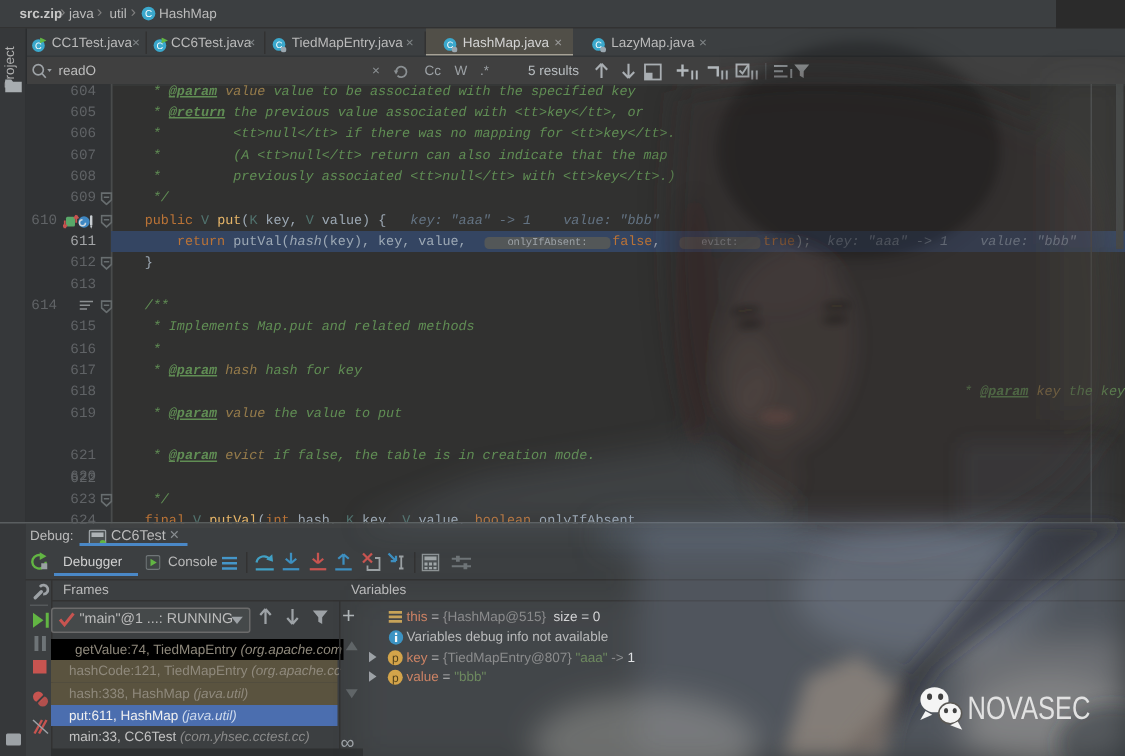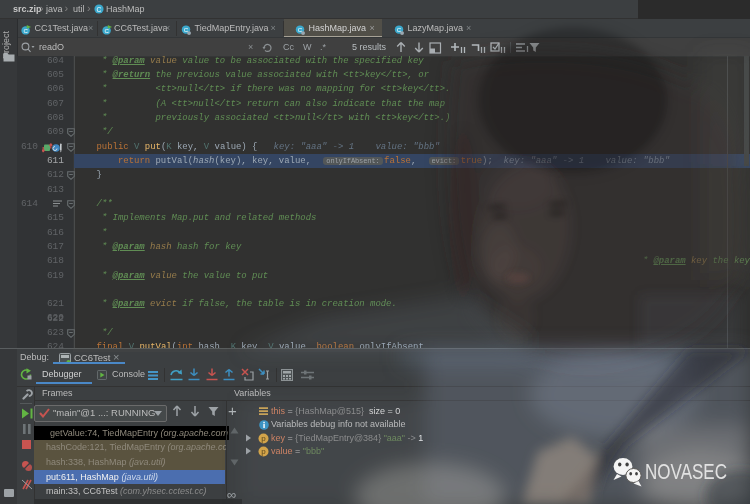--- a/index.html
+++ b/index.html
@@ -1,20 +1,20 @@
 <!DOCTYPE html>
 <html><head>
 <meta charset="utf-8">
 <style>
   html,body{margin:0;padding:0;background:#2b2b2b;}
   #app{position:relative;width:750px;height:504px;overflow:hidden;background:#2b2b2b;
        font-family:"Liberation Sans",sans-serif;}
   .abs{position:absolute;}
   
-  #crumbs{left:0;top:0;width:638px;height:18px;background:#3c3f41;border-bottom:1px solid #323232;
+  #crumbs{left:0;top:0;width:704px;height:18px;background:#3c3f41;border-bottom:1px solid #323232;
           color:#bbbbbb;font-size:9px;line-height:18px;}
   #tabs{left:0;top:19px;width:750px;height:19px;background:#3c3f41;}
   .tab{position:absolute;top:0;height:19px;font-size:9px;line-height:19px;color:#bbbbbb;}
   .tabsep{position:absolute;top:2px;height:15px;width:1px;background:#323232;}
   #findbar{left:0;top:38px;width:750px;height:18px;background:#404040;border-bottom:1px solid #2f3233;
            font-size:9px;color:#bcbcbc;line-height:18px;}
   
   #stripe{left:0;top:19px;width:17px;height:485px;background:#36383a;border-right:1px solid #2b2d2f;}
   #projlabel{left:1px;top:22px;width:16px;height:46px;color:#b0b0b0;font-size:9px;
              writing-mode:vertical-rl;transform:rotate(180deg);text-align:center;}
@@ -25,21 +25,21 @@
   .cl{position:absolute;left:0;width:675px;height:14.32px;line-height:14.32px;white-space:pre;
       font-family:"Liberation Mono",monospace;font-size:8.95px;color:#a9b7c6;}
   .doc{color:#629755;font-style:italic;}
   .tag{color:#629755;font-weight:bold;text-decoration:underline;font-style:italic;}
   .tagv{color:#a1824a;font-style:italic;}
   .kw{color:#cc7832;}
   .tp{color:#507874;}
   .md{color:#ffc66d;}
   .hint{color:#66788c;font-style:italic;}
   .hintb{color:#93a7c0;font-style:italic;}
-  .chip{background:#53575a;color:#a9b0b6;border-radius:3px;padding:0 3px;margin:0 1.5px;font-size:7px;letter-spacing:-0.1px;font-style:normal;}
+  .chip{background:#53575a;color:#a9b0b6;border-radius:3px;padding:0 15px;margin:0 1.5px;font-size:7px;letter-spacing:-0.1px;font-style:normal;}
   #execline{left:74px;top:154px;width:676px;height:14.3px;background:#2e4266;}
   
   #dbg{left:17px;top:349px;width:733px;height:155px;background:#3c3f41;}
   #dbgtopline{left:0px;top:348px;width:750px;height:1px;background:#5a5e60;}
   .hdrtxt{color:#bbbbbb;font-size:9px;}
   .seg{position:absolute;background:#323232;}
   .rowtxt{font-size:9px;line-height:14.7px;white-space:pre;}
   .pkg{font-style:italic;color:#8a8a8a;}
 </style>
 </head>
@@ -391,21 +391,21 @@
         <rect x="4.3" y="1.8" width="1.5" height="1.5" fill="#fff"></rect>
     </svg>
     <div class="abs rowtxt" style="left:254px;top:68px;color:#bcbcbc;">Variables debug info not available</div>
     <svg class="abs" style="left:228px;top:84.5px;" width="7" height="8" viewBox="0 0 7 8">
         <path d="M1 0.5 L6 4 L1 7.5 Z" fill="#9da2a6"></path>
       </svg>
     <svg class="abs" style="left:241px;top:83.5px;" width="11" height="11" viewBox="0 0 11 11">
       <circle cx="5.5" cy="5.5" r="5" fill="#d8a442"></circle>
       <text x="5.5" y="8.4" font-size="8" fill="#4d3a10" text-anchor="middle" font-family="Liberation Sans">p</text>
     </svg>
-    <div class="abs rowtxt" style="left:254px;top:81.5px;color:#bcbcbc;"><span style="color:#d0805f;">key</span> = <span style="color:#8a8a8a;">{TiedMapEntry@384}</span> <span style="color:#6a8759;">"aaa"</span> <span style="color:#8a8a8a;">-&gt;</span> <span style="color:#e8e8e8;">1</span></div>
+    <div class="abs rowtxt" style="left:254px;top:81.5px;color:#bcbcbc;"><span style="color:#d0805f;">key</span> = <span style="color:#8a8a8a;">{TiedMapEntry@807}</span> <span style="color:#6a8759;">"aaa"</span> <span style="color:#8a8a8a;">-&gt;</span> <span style="color:#e8e8e8;">1</span></div>
     <svg class="abs" style="left:228px;top:98px;" width="7" height="8" viewBox="0 0 7 8">
         <path d="M1 0.5 L6 4 L1 7.5 Z" fill="#9da2a6"></path>
       </svg>
     <svg class="abs" style="left:241px;top:97px;" width="11" height="11" viewBox="0 0 11 11">
       <circle cx="5.5" cy="5.5" r="5" fill="#d8a442"></circle>
       <text x="5.5" y="8.4" font-size="8" fill="#4d3a10" text-anchor="middle" font-family="Liberation Sans">p</text>
     </svg>
     <div class="abs rowtxt" style="left:254px;top:95px;color:#bcbcbc;"><span style="color:#d0805f;">value</span> = <span style="color:#6a8759;">"bbb"</span></div>
 
     <div class="abs" style="left:17px;top:150px;width:208px;height:5px;background:#2e3031;"></div>

